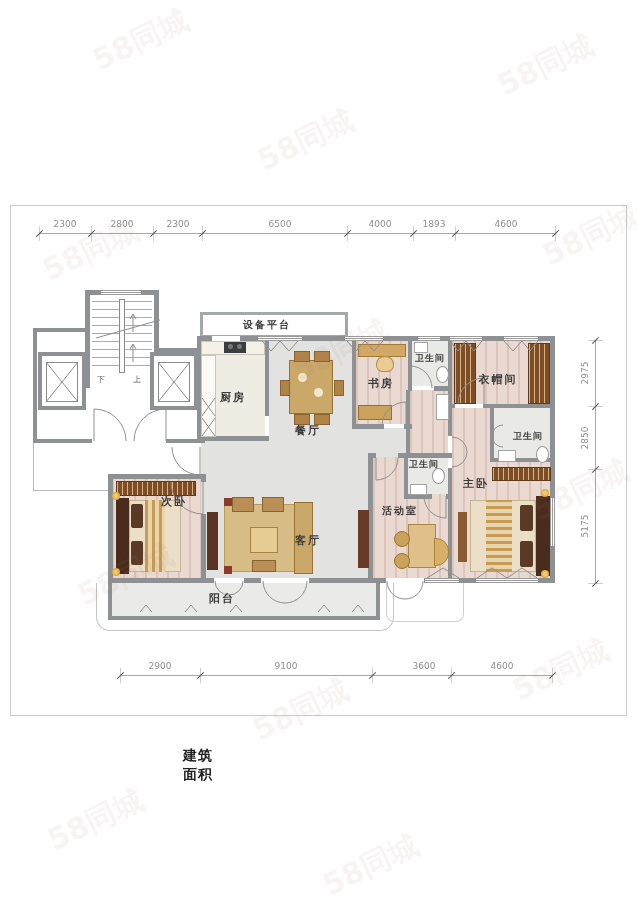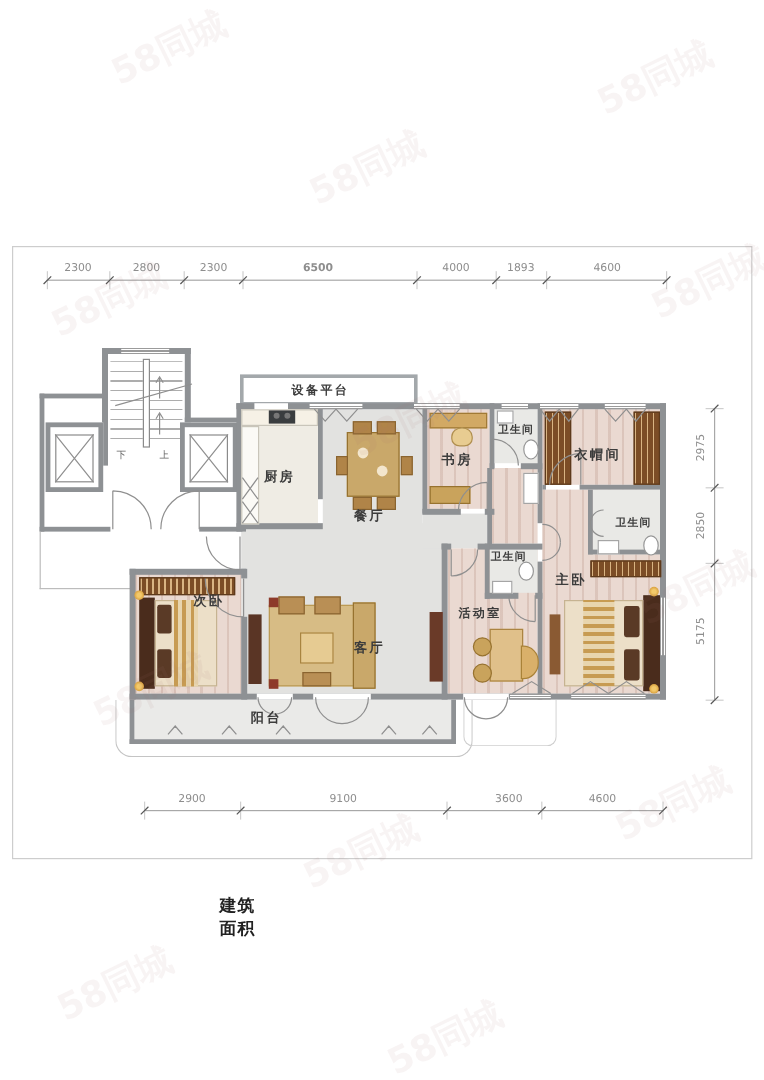--- a/index.html
+++ b/index.html
@@ -71,21 +71,21 @@
   <div class="tick" style="left:87px;top:233px;transform:rotate(-45deg);"></div>
   <div class="tick" style="left:149px;top:233px;transform:rotate(-45deg);"></div>
   <div class="tick" style="left:198px;top:233px;transform:rotate(-45deg);"></div>
   <div class="tick" style="left:343px;top:233px;transform:rotate(-45deg);"></div>
   <div class="tick" style="left:409px;top:233px;transform:rotate(-45deg);"></div>
   <div class="tick" style="left:451px;top:233px;transform:rotate(-45deg);"></div>
   <div class="tick" style="left:551px;top:233px;transform:rotate(-45deg);"></div>
   <div class="dim" style="left:65px;top:224px;">2300</div>
   <div class="dim" style="left:122px;top:224px;">2800</div>
   <div class="dim" style="left:178px;top:224px;">2300</div>
-  <div class="dim" style="left:265px;top:224px;font-weight:bold;">6500</div>
+  <div class="dim" style="left:280px;top:224px;">6500</div>
   <div class="dim" style="left:380px;top:224px;">4000</div>
   <div class="dim" style="left:434px;top:224px;">1893</div>
   <div class="dim" style="left:506px;top:224px;">4600</div>
 
   <div class="dimline" style="left:120px;top:675px;width:433px;height:1px;"></div>
   <div class="ext" style="left:120px;top:668px;width:1px;height:15px;"></div>
   <div class="ext" style="left:200px;top:668px;width:1px;height:15px;"></div>
   <div class="ext" style="left:372px;top:668px;width:1px;height:15px;"></div>
   <div class="ext" style="left:451px;top:668px;width:1px;height:15px;"></div>
   <div class="ext" style="left:552px;top:668px;width:1px;height:15px;"></div>

